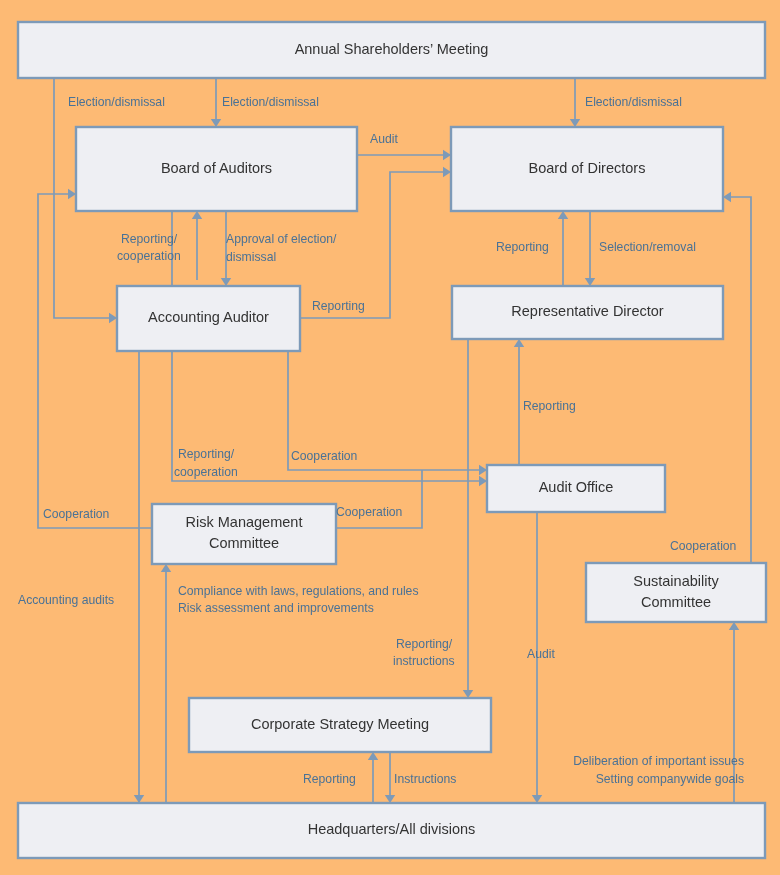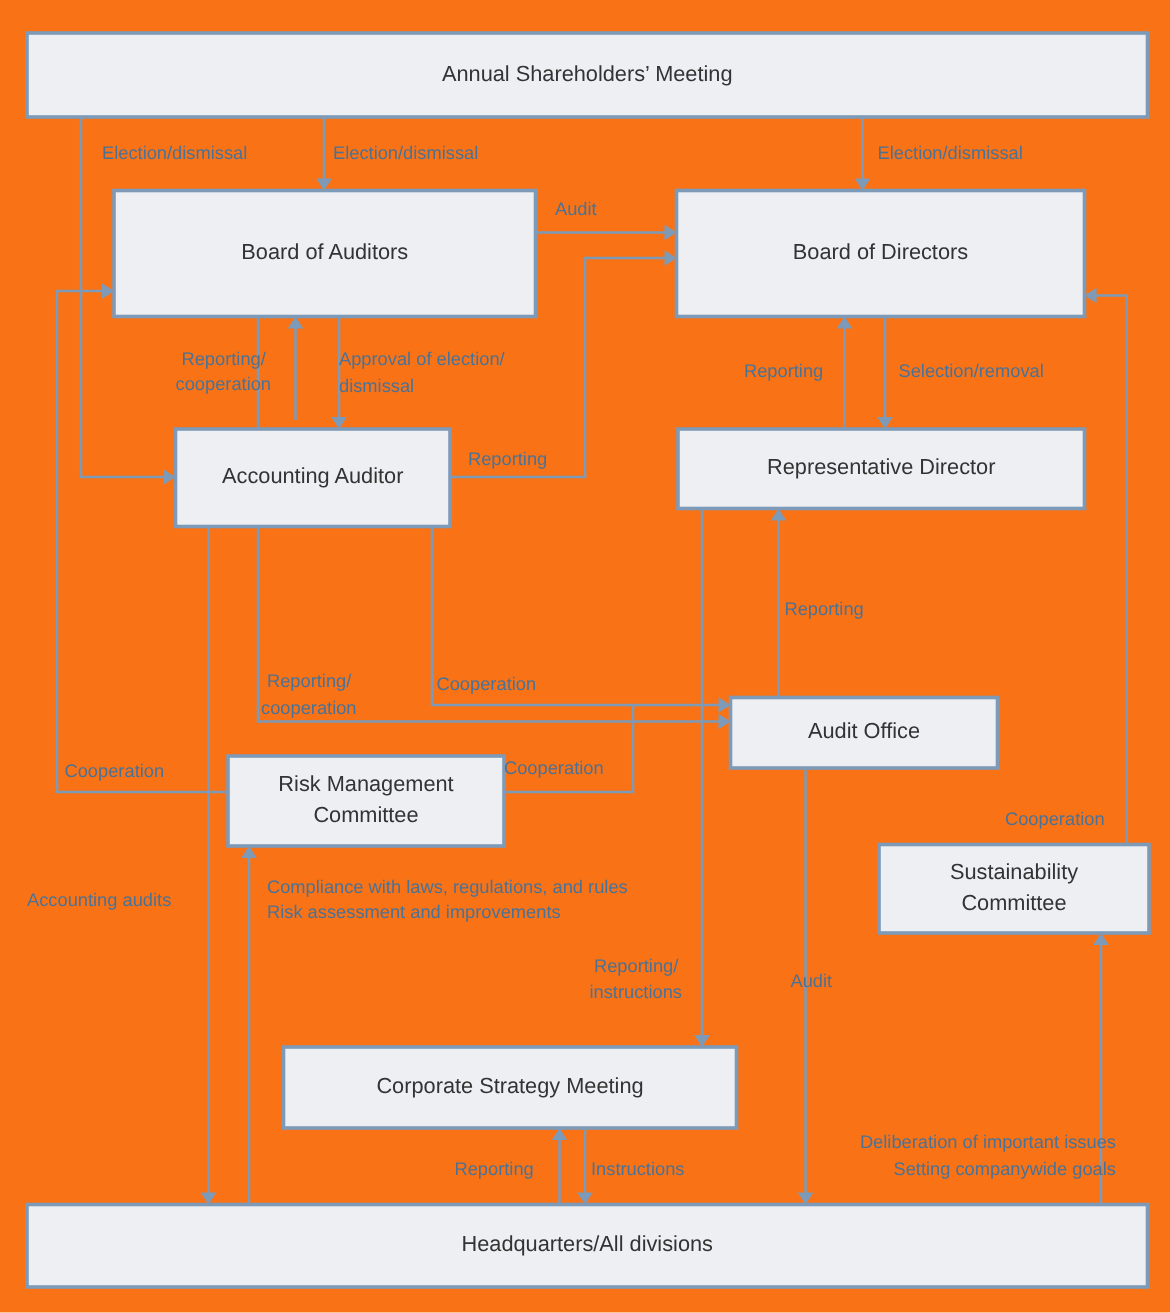--- a/index.html
+++ b/index.html
@@ -4,21 +4,21 @@
 <style>
   html, body {
     margin: 0;
     padding: 0;
     background: #ffffff;
   }
   #diagram-root {
     position: relative;
     width: 780px;
     height: 875px;
-    background: #f97316;
+    background: #fdba74;
     font-family: "Liberation Sans", sans-serif;
     overflow: hidden;
   }
   svg#governance-svg {
     position: absolute;
     left: 0;
     top: 0;
     width: 780px;
     height: 875px;
   }

